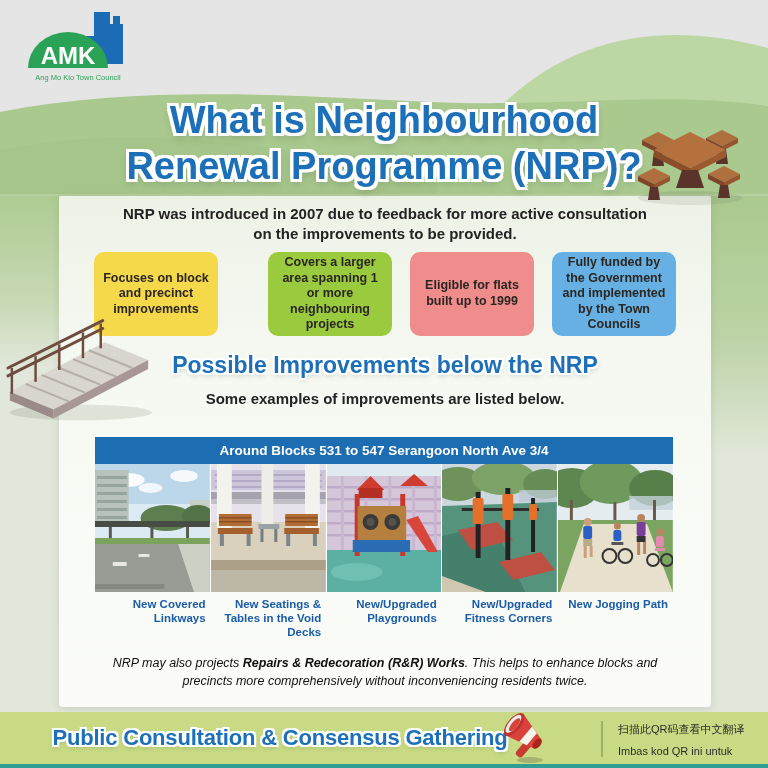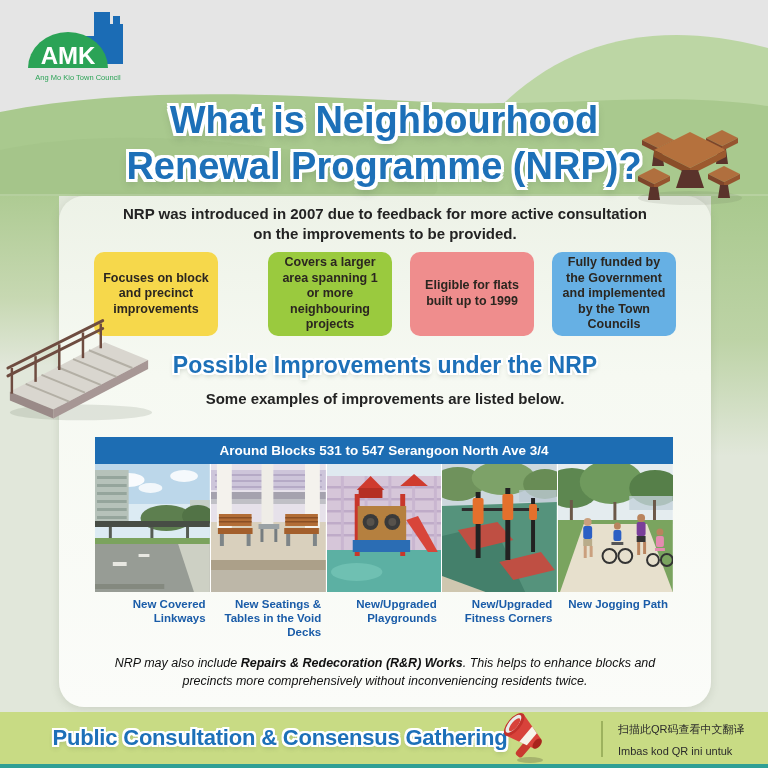--- a/index.html
+++ b/index.html
@@ -23,21 +23,21 @@
     -3px 0 0 #fff,3px 0 0 #fff,0 -3px 0 #fff,0 3px 0 #fff,
     0 5px 8px rgba(60,80,60,.35);}
   .outlined-sm{color:#1d70b8;text-shadow:
     -2px -2px 0 #fff,2px -2px 0 #fff,-2px 2px 0 #fff,2px 2px 0 #fff,
     -2px 0 0 #fff,2px 0 0 #fff,0 -2px 0 #fff,0 2px 0 #fff,
     0 3px 5px rgba(60,80,60,.3);}
 
   .table-illo{position:absolute;left:628px;top:106px;width:122px;height:100px;z-index:6;}
   .stairs{position:absolute;left:2px;top:316px;width:158px;height:106px;z-index:4;}
 
-  .card{position:absolute;left:59px;top:196px;width:652px;height:511px;border-radius:25px;
+  .card{position:absolute;left:59px;top:196px;width:652px;height:511px;border-radius:4px;
     background:linear-gradient(180deg,#edf2e7 0%,#f6f9f2 35%,#fbfcf9 100%);
     box-shadow:0 2px 8px rgba(100,110,90,.18);z-index:3;}
   .subtitle{position:absolute;top:8px;left:16px;right:16px;text-align:center;
     font-size:15px;font-weight:bold;color:#232323;line-height:1.3;}
   .boxes{position:absolute;top:56px;left:35px;right:35px;height:84px;display:flex;gap:18px;}
   .box{flex:1;border-radius:10px;display:flex;align-items:center;justify-content:center;
     text-align:center;font-size:12.5px;font-weight:bold;color:#2b2620;padding:4px 8px;line-height:1.25;}
   .section-heading{position:absolute;top:156px;left:0;right:0;text-align:center;
     font-size:23px;font-weight:bold;}
   .desc{position:absolute;top:193px;left:0;right:0;text-align:center;
@@ -167,21 +167,21 @@
         <span>Covers a larger area spanning 1 or more neighbouring projects</span>
         </div>
       <div class="box" style="background: rgb(239, 141, 141);">
         <span>Eligible for flats built up to 1999</span>
         </div>
       <div class="box" style="background: rgb(102, 176, 228);">
         <span>Fully funded by the Government and implemented by the Town Councils</span>
         </div>
     </div>
 
-    <div class="section-heading outlined-sm">Possible Improvements under the NRP</div>
+    <div class="section-heading outlined-sm">Possible Improvements below the NRP</div>
 
     <div class="desc">
       <div>Some examples of improvements are listed below.</div>
     </div>
 
     <div class="photo-block">
       <div class="loc-banner">Around Blocks 531 to 547 Serangoon North Ave 3/4</div>
       <div class="photos">
 
         <div class="photo">
@@ -351,21 +351,21 @@
     </div>
 
     <div class="captions">
       <div class="caption">New Covered Linkways</div>
       <div class="caption">New Seatings &amp; Tables in the Void Decks</div>
       <div class="caption">New/Upgraded Playgrounds</div>
       <div class="caption">New/Upgraded Fitness Corners</div>
       <div class="caption">New Jogging Path</div>
     </div>
 
-    <p class="note"><span>NRP may also include </span><b>Repairs &amp; Redecoration (R&amp;R) Works</b><span>. This helps to enhance blocks and precincts more comprehensively without inconveniencing residents twice.</span></p>
+    <p class="note"><span>NRP may also projects </span><b>Repairs &amp; Redecoration (R&amp;R) Works</b><span>. This helps to enhance blocks and precincts more comprehensively without inconveniencing residents twice.</span></p>
 
   </div>
 
   <div class="footer">
     <div class="footer-heading outlined-sm">Public Consultation &amp; Consensus Gathering</div>
     <svg class="megaphone" viewBox="0 0 56 54">
       <ellipse cx="30" cy="50" rx="13" ry="3" fill="rgba(60,60,40,.25)"></ellipse>
       <g transform="rotate(40 28 26)">
         <rect x="29" y="30" width="8" height="18" rx="3" fill="#c93a30"></rect>
         <polygon points="10,12 40,20 40,32 10,40" fill="#d8423a"></polygon>

